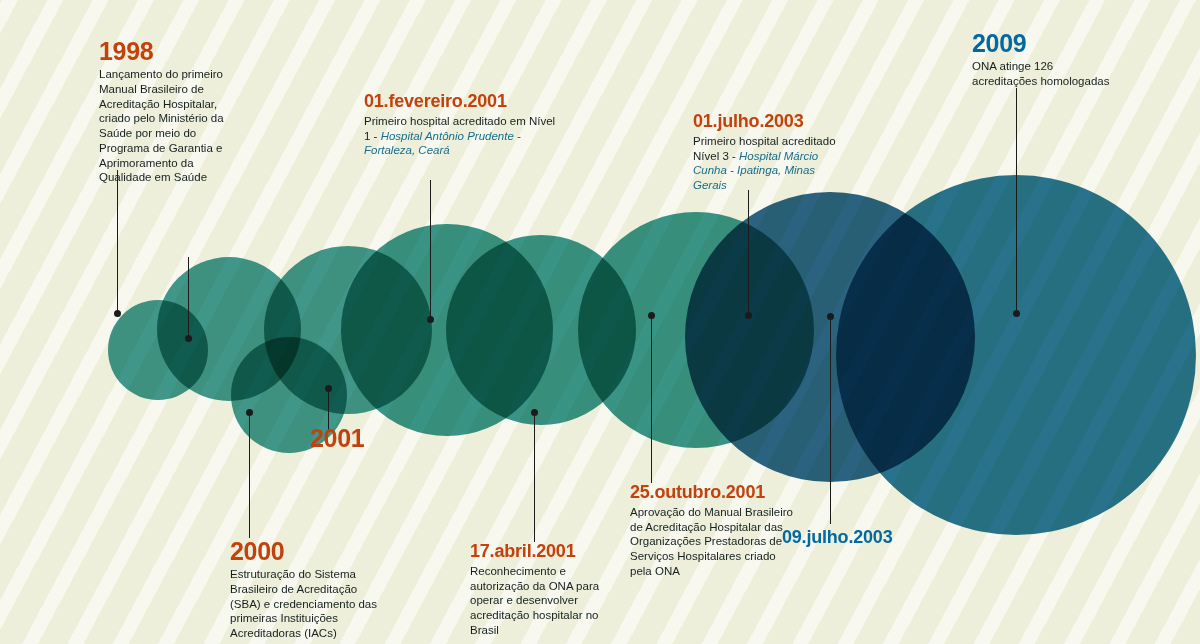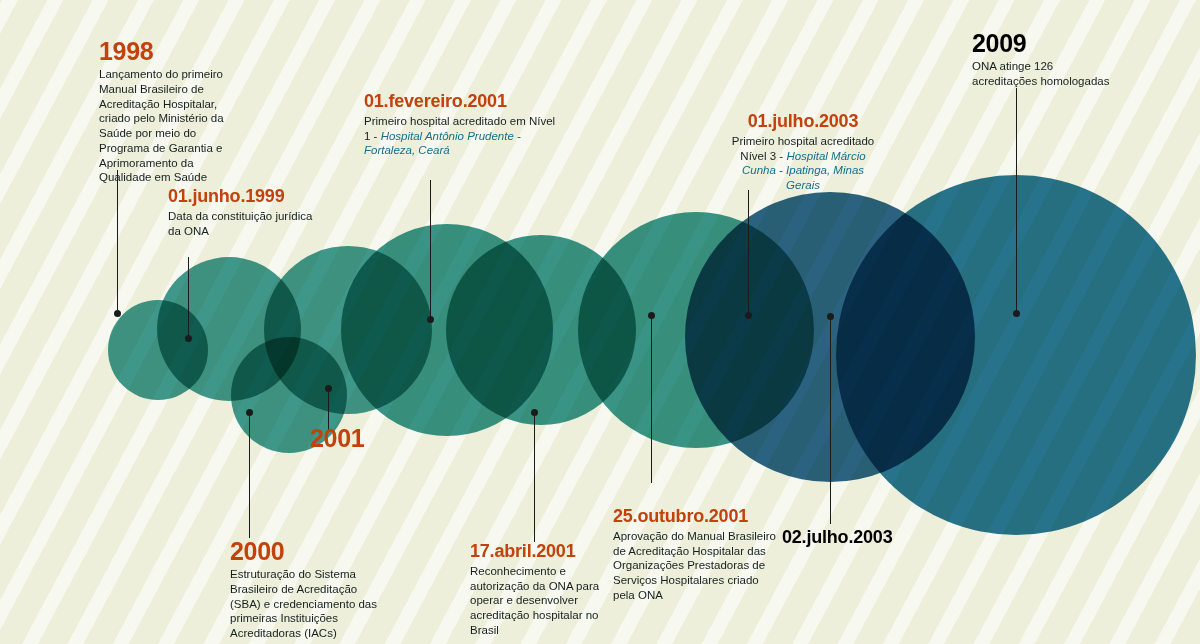--- a/index.html
+++ b/index.html
@@ -75,21 +75,21 @@
   .note .body {
     font-size: 11.5px;
     color: #16201f;
     line-height: 1.28;
   }
   .note .body em {
     font-style: italic;
     color: #176e8b;
   }
   .note.teal-dark .date { color: #c2410c; }
-  .note.blue .date { color: #000000; }
+  .note.blue .date { color: #0369a1; }
 </style>
 </head>
 <body>
 
 <div id="stage">
 
   <div id="bg-stripes"></div>
 
   <div id="circles">
     <div class="bubble" style="left:108px; top:300px; width:100px; height:100px; background:#1f8a80; opacity:.85;"></div>
@@ -131,56 +131,52 @@
   <div class="dot" style="left:827px; top:313px;"></div>
 
   <div class="leader" style="left:1016px; top:88px; height:226px;"></div>
   <div class="dot" style="left:1013px; top:310px;"></div>
 
   <div class="note teal-dark" style="left:99px; top:38px; width:145px;">
     <div class="date big">1998</div>
     <div class="body">Lançamento do primeiro Manual Brasileiro de Acreditação Hospitalar, criado pelo Ministério da Saúde por meio do Programa de Garantia e Aprimoramento da Qualidade em Saúde</div>
   </div>
 
-  <div class="note teal-dark" style="left:168px; top:187px; width:150px;">
-    <div class="date mid">01.junho.1999</div>
-    <div class="body">Data da constituição jurídica da ONA</div>
-  </div>
 
   <div class="note teal-dark" style="left:230px; top:538px; width:160px;">
     <div class="date big">2000</div>
     <div class="body">Estruturação do Sistema Brasileiro de Acreditação (SBA) e credenciamento das primeiras Instituições Acreditadoras (IACs)</div>
   </div>
 
   <div class="note teal-dark" style="left:310px; top:425px; width:150px;">
     <div class="date big">2001</div>
   </div>
 
   <div class="note teal-dark" style="left:364px; top:92px; width:195px;">
     <div class="date mid">01.fevereiro.2001</div>
     <div class="body"><span>Primeiro hospital acreditado em Nível 1 - </span><em>Hospital Antônio Prudente - Fortaleza, Ceará</em></div>
   </div>
 
   <div class="note teal-dark" style="left:470px; top:542px; width:150px;">
     <div class="date mid">17.abril.2001</div>
     <div class="body">Reconhecimento e autorização da ONA para operar e desenvolver acreditação hospitalar no Brasil</div>
   </div>
 
-  <div class="note teal-dark" style="left:613px; top:483px; width:165px;margin-top:24px;">
+  <div class="note teal-dark" style="left:630px; top:483px; width:165px;">
     <div class="date mid">25.outubro.2001</div>
     <div class="body">Aprovação do Manual Brasileiro de Acreditação Hospitalar das Organizações Prestadoras de Serviços Hospitalares criado pela ONA</div>
   </div>
 
-  <div class="note teal-dark" style="left:728px; top:112px; width:150px;text-align:center;">
+  <div class="note teal-dark" style="left:693px; top:112px; width:150px;">
     <div class="date mid">01.julho.2003</div>
     <div class="body"><span>Primeiro hospital acreditado Nível 3 - </span><em>Hospital Márcio Cunha - Ipatinga, Minas Gerais</em></div>
   </div>
 
   <div class="note blue" style="left:782px; top:528px; width:160px;">
-    <div class="date mid">02.julho.2003</div>
+    <div class="date mid">09.julho.2003</div>
   </div>
 
   <div class="note blue" style="left:972px; top:30px; width:140px;">
     <div class="date big">2009</div>
     <div class="body">ONA atinge 126 acreditações homologadas</div>
   </div>
 
 </div>
 
 </body></html>

